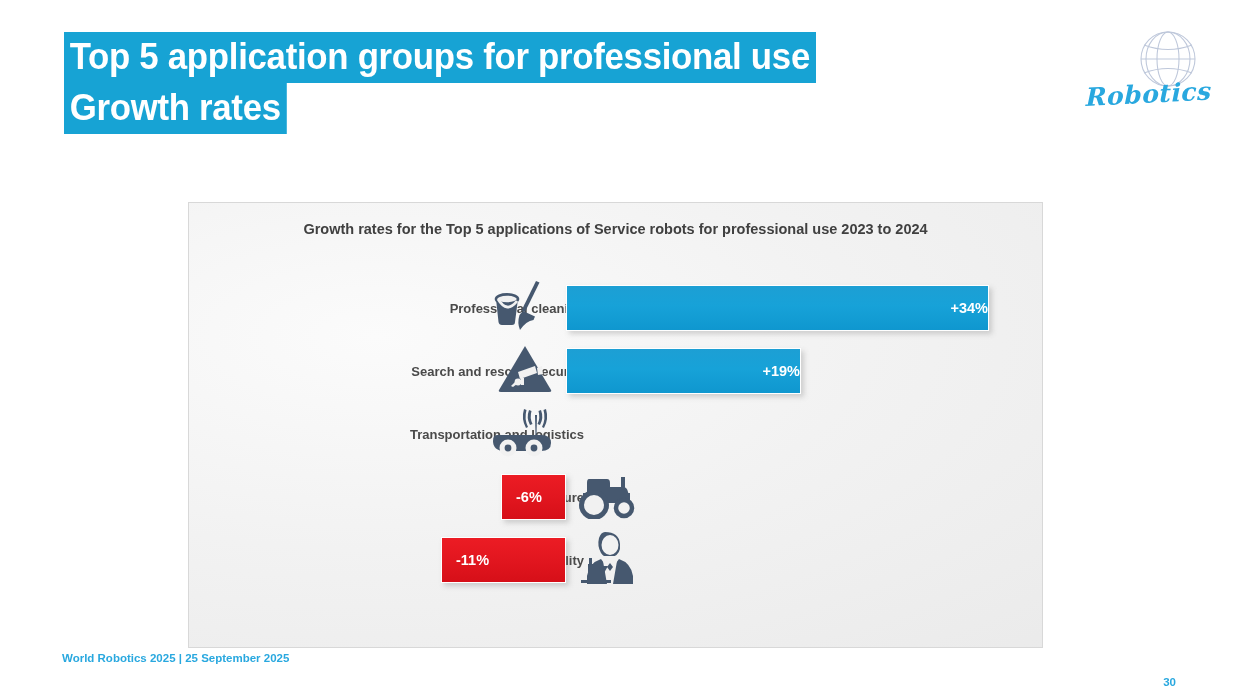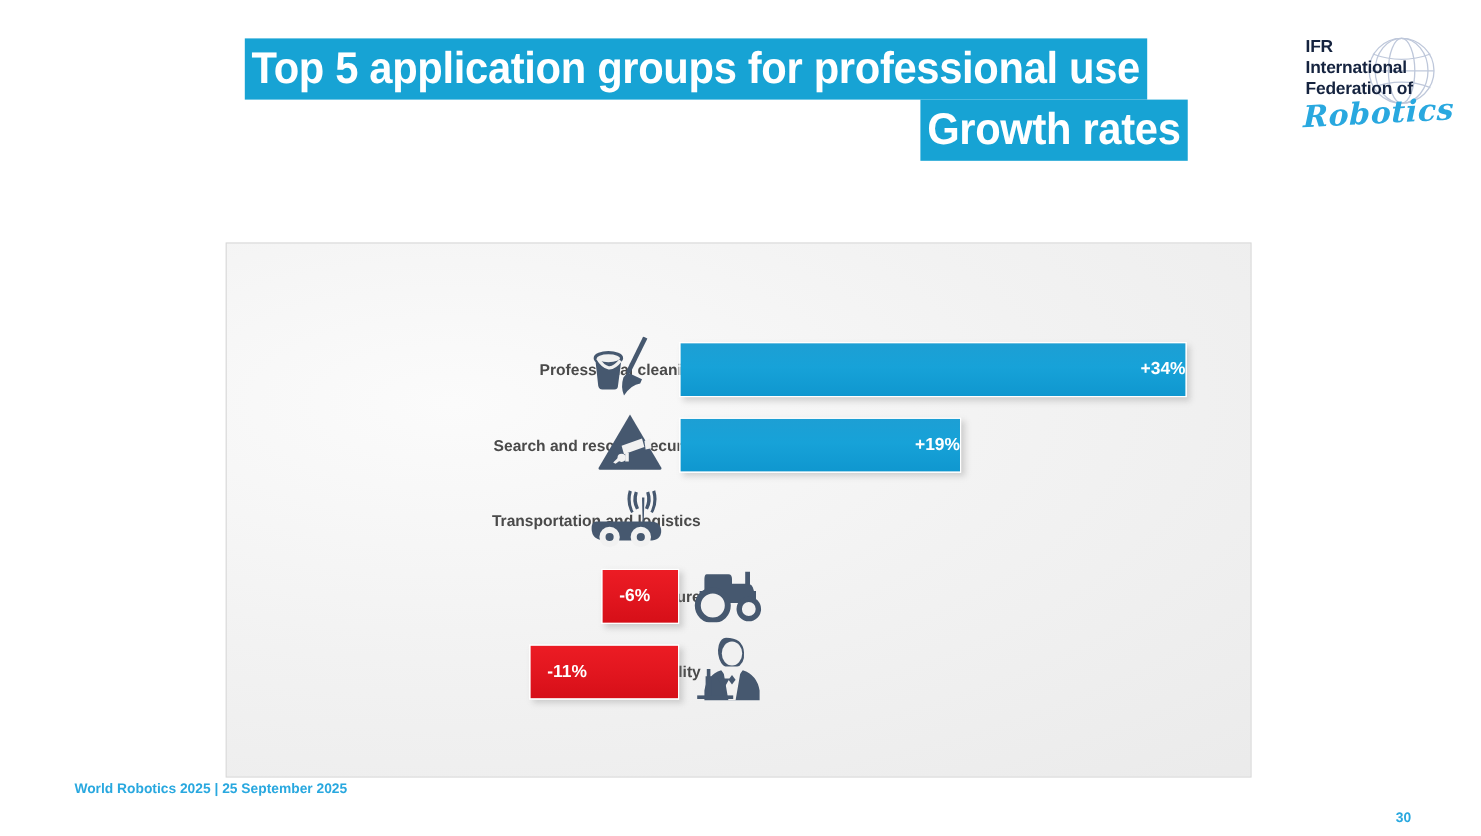--- a/index.html
+++ b/index.html
@@ -15,21 +15,20 @@
     font-family: "Liberation Sans", sans-serif;
     -webkit-font-smoothing: antialiased;
   }
 
   
   #slide-title {
     position: absolute;
     left: 64px;
     top: 32px;
     width: 940px;
-    text-align: right;
   }
   .title-line {
     display: inline-block;
     background: #17a3d4;
     color: #ffffff;
     font-size: 37px;
     line-height: 46px;
     font-weight: bold;
     letter-spacing: -0.3px;
     padding: 2px 6px 3px 6px;
@@ -204,30 +203,26 @@
   <span class="globe">
     <svg width="76" height="62" viewBox="0 0 76 62" fill="none" stroke="#8a9bbd" stroke-width="1.1">
       <circle cx="38" cy="31" r="27"></circle>
       <ellipse cx="38" cy="31" rx="11" ry="27"></ellipse>
       <ellipse cx="38" cy="31" rx="22" ry="27"></ellipse>
       <line x1="11" y1="31" x2="65" y2="31"></line>
       <path d="M14 17 Q38 26 62 17"></path>
       <path d="M14 45 Q38 36 62 45"></path>
     </svg>
   </span>
-  <div class="logo-text">
-    <div>IFR</div>
-    <div>International</div>
-    <div>Federation of</div>
-  </div>
   <div class="logo-script">Robotics</div>
 </div>
 
 <div id="chart-panel">
 
+  <div id="chart-title">Growth rates for the Top 5 applications of Service robots for professional use 2023 to 2024</div>
 
   <div id="plot">
 
     <div class="row" style="top:4px;">
       <div class="cat-label">Professional cleaning</div>
       <span class="row-icon" style="left:303px;">
         <svg width="62" height="50" viewBox="0 0 62 50" fill="#46586f">
           <path d="M44 0 L47.5 1.5 L33 31 L29.5 29.5 Z"></path>
           <path d="M31 30 L43 35.5 L41.5 39 Q34 40 28 49 Q25 42 27.5 34 Z"></path>
           <path d="M4 18 L26 18 L23 41 Q23 44 20 44 L10 44 Q7 44 6.5 41 Z"></path>

